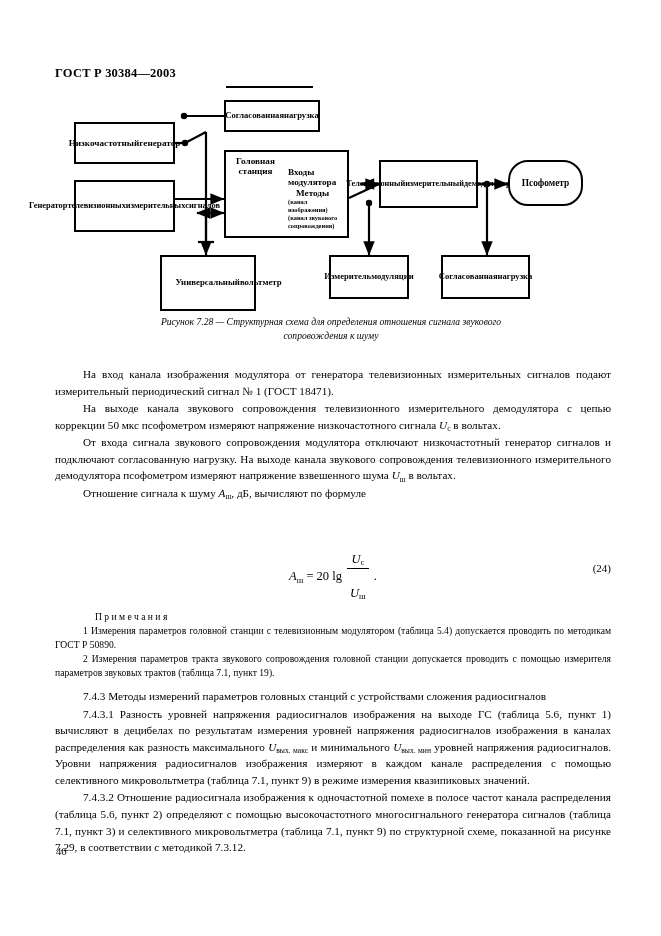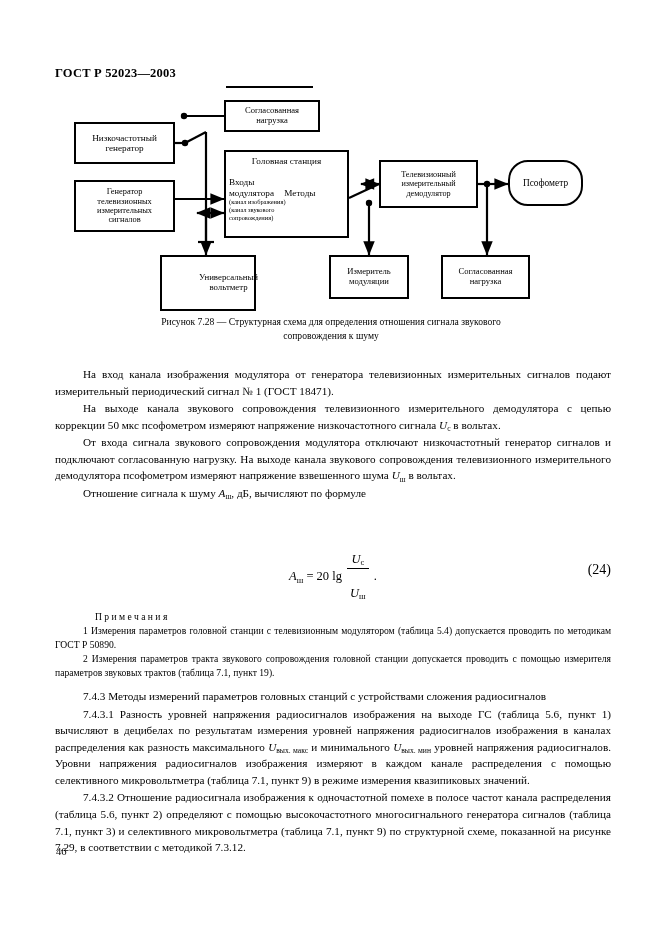--- a/index.html
+++ b/index.html
@@ -45,26 +45,26 @@
     top: 92px;
     width: 661px;
     height: 225px;
   }
   .dbox {
     position: absolute;
     border: 2.2px solid #000;
     background: #fff;
     box-sizing: border-box;
     display: flex;
-    flex-direction: column;
+    flex-direction: row;
     align-items: center;
     justify-content: center;
     text-align: center;
     font-family: "Liberation Serif", serif;
-    font-weight: normal;
+    font-weight: bold;
     line-height: 1.12;
     color: #000;
   }
   .dbox .ln { display: block; white-space: nowrap; }
 
   .b-load-top   { left: 224px; top: 8px;   width: 96px;  height: 32px;  font-size: 8.6px; }
   .b-lfgen      { left: 74px;  top: 30px;  width: 101px; height: 42px;  font-size: 9.2px; }
   .b-tvgen      { left: 74px;  top: 88px;  width: 101px; height: 52px;  font-size: 8.4px; }
   .b-headend    { left: 224px; top: 58px;  width: 125px; height: 88px;  font-size: 9px;
                   align-items: flex-start; justify-content: flex-start; padding: 4px 0 0 0; }
@@ -83,20 +83,21 @@
 
   
   .fig-caption {
     position: absolute;
     left: 96px;
     top: 315px;
     width: 470px;
     text-align: center;
     font-size: 9.6px;
     line-height: 1.45;
+    font-style: italic;
   }
 
   
   .body-block {
     position: absolute;
     left: 55px;
     width: 556px;
     font-size: 11.2px;
     line-height: 1.48;
     text-align: justify;
@@ -140,37 +141,37 @@
     margin: 0 2px;
     position: relative;
     top: -1px;
   }
   .frac .num { display: block; padding: 0 3px 1px 3px; }
   .frac .den { display: block; padding: 17px 3px 0 3px; border-top: 1px solid #000; }
   .eqno {
     position: absolute;
     right: 0;
     top: 9px;
-    font-size: 14px;
+    font-size: 11px;
   }
   sub { font-size: 0.68em; vertical-align: baseline; position: relative; top: 0.28em; }
 
   .page-number {
     position: absolute;
     left: 56px;
     top: 846px;
     font-size: 10.6px;
   }
 </style>
 </head>
 <body>
 
 <div id="page">
 
-  <div class="doc-header">ГОСТ Р 52023—2003</div>
+  <div class="doc-header">ГОСТ Р 30384—2003</div>
   <div class="header-rule"></div>
 
   <div id="diagram">
 
     <svg width="661" height="225">
       <defs>
         <marker id="arrow" markerWidth="7" markerHeight="7" refX="6.2" refY="2.6" orient="auto">
           <path d="M0,0 L6.4,2.6 L0,5.2 z" fill="#000"></path>
         </marker>
         <marker id="arrowL" markerWidth="7" markerHeight="7" refX="0.4" refY="2.6" orient="auto">

